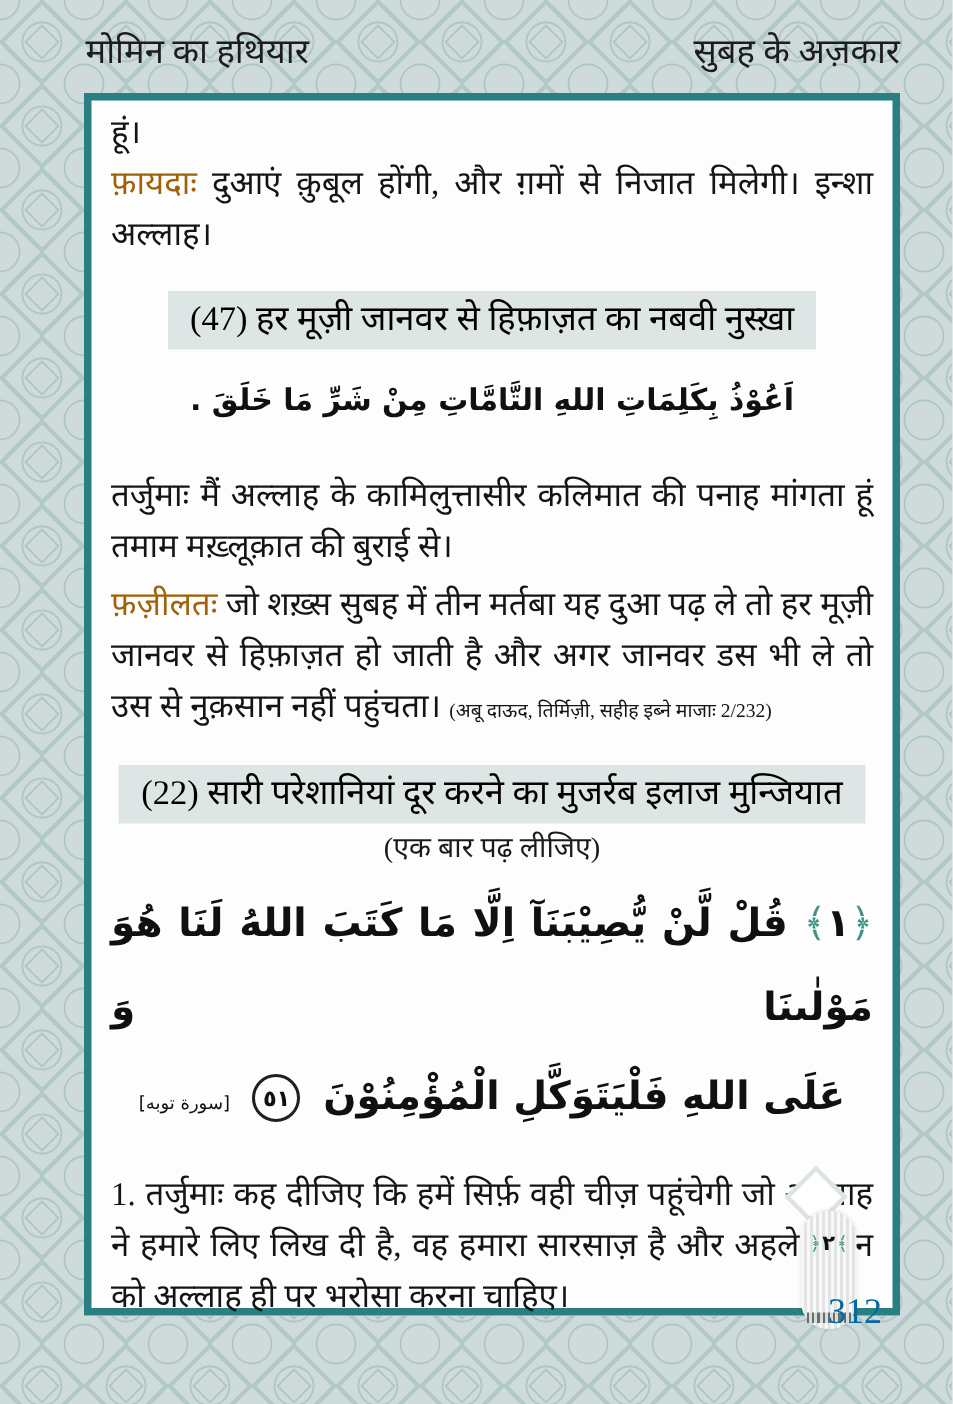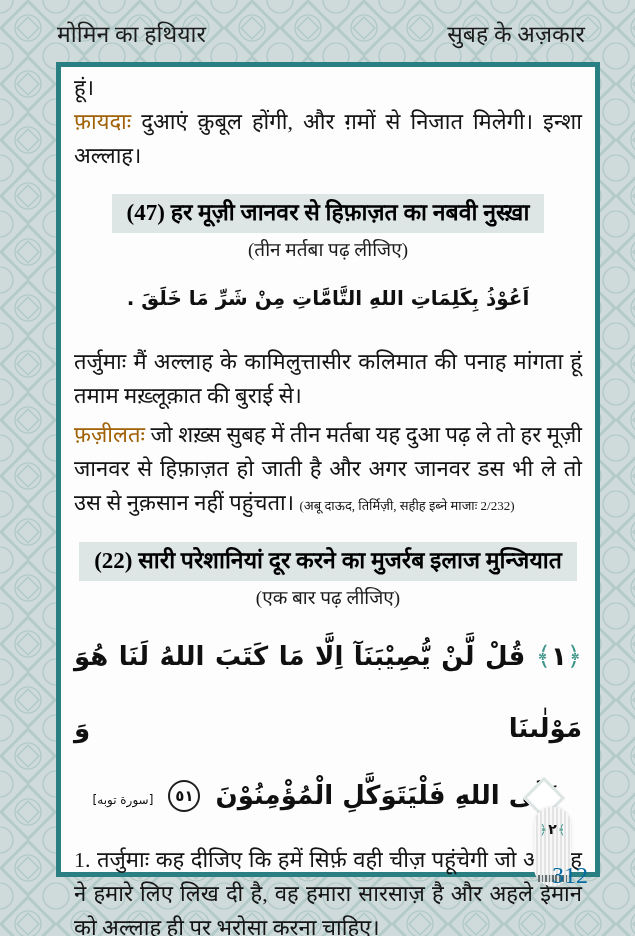--- a/index.html
+++ b/index.html
@@ -4,47 +4,47 @@
 <style>
   html,body{margin:0;padding:0;}
   body{
     width:635px;height:936px;position:relative;overflow:hidden;
     background:#cfdbda;
     font-family:"Liberation Serif","DejaVu Sans",serif;
     color:#1a1a1a;
   }
   .bg-pattern{position:absolute;left:0;top:0;z-index:0;}
   .running-header{
-    position:absolute;top:21px;left:57px;right:50px;z-index:2;
+    position:absolute;top:21px;left:57px;right:35px;z-index:2;
     display:flex;justify-content:space-between;
     font-size:23px;line-height:28px;color:#1c1c1c;
   }
   .frame{
     position:absolute;left:56px;top:62px;z-index:1;
     width:544px;height:815px;box-sizing:border-box;
     border:5px solid #297f82;background:#fdfdfd;
     padding:4px 13px 0 13px;
   }
   .hi{font-size:22px;line-height:34px;text-align:justify;color:#141414;}
   .label-teal{color:#a16207;}
   .cite{font-size:13px;}
   .sec-heading-wrap{text-align:center;}
   .sec-heading{
     display:inline-block;background:#dde5e5;color:#000;
-    font-weight:bold;font-size:23px;line-height:30px;
+    font-weight:normal;font-size:23px;line-height:30px;
     padding:4px 15px 5px 15px;
   }
   .instruction{text-align:center;font-size:19px;line-height:30px;margin-top:2px;}
   .arabic{
     font-family:"DejaVu Sans",sans-serif;direction:rtl;unicode-bidi:isolate;
     color:#101010;font-weight:700;
   }
   .dua{text-align:center;font-size:20px;line-height:60px;margin-top:3px;}
   .verse-line1{
-    font-size:26px;line-height:72px;margin-top:7px;
+    font-size:26px;line-height:56px;margin-top:7px;
     text-align:justify;text-align-last:justify;
   }
   .verse-line2{font-size:26px;line-height:56px;text-align:center;}
   .ornate{color:#3d9488;font-weight:400;}
   .verse-num-circle{
     display:inline-block;box-sizing:border-box;vertical-align:middle;
     width:32px;height:32px;border:2px solid #1f1f1f;border-radius:50%;
     font-size:15px;line-height:28px;text-align:center;font-weight:700;
     margin:16px 6px;
   }
@@ -112,21 +112,20 @@
   <div class="hi">हूं।</div>
 
   <div class="hi">
     <span class="label-teal">फ़ायदाः</span>
     <span>दुआएं क़ुबूल होंगी, और ग़मों से निजात मिलेगी। इन्शा अल्लाह।</span>
   </div>
 
   <div class="sec-heading-wrap h47wrap">
     <div class="sec-heading">(47) हर मूज़ी जानवर से हिफ़ाज़त का नबवी नुस्ख़ा</div>
   </div>
-  <div class="instruction">(तीन मर्तबा पढ़ लीजिए)</div>
 
   <div class="arabic dua">اَعُوْذُ بِكَلِمَاتِ اللهِ التَّامَّاتِ مِنْ شَرِّ مَا خَلَقَ .</div>
 
   <div class="hi tarjuma47">
     <span>तर्जुमाः</span>
     <span>मैं अल्लाह के कामिलुत्तासीर कलिमात की पनाह मांगता हूं तमाम मख़्लूक़ात की बुराई से।</span>
   </div>
 
   <div class="hi fazilat">
     <span class="label-teal">फ़ज़ीलतः</span>

